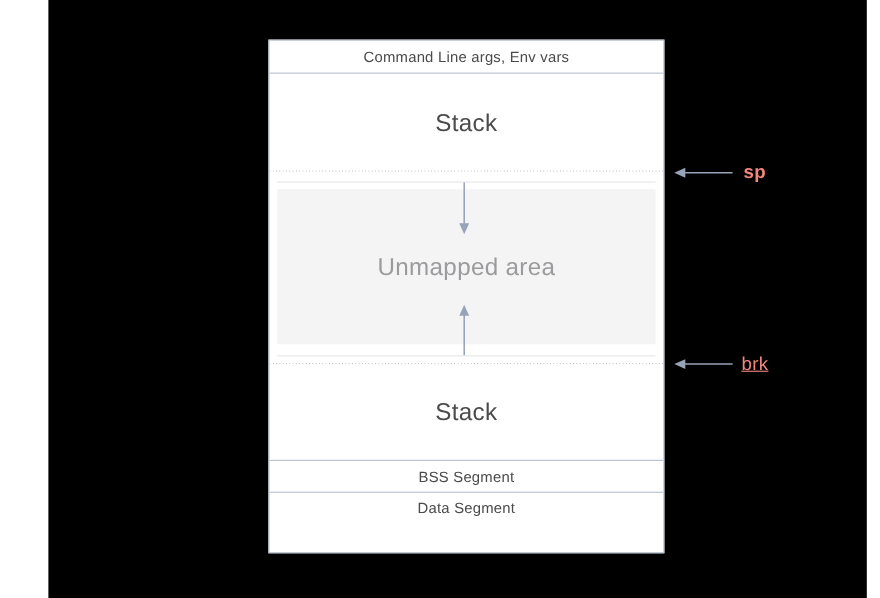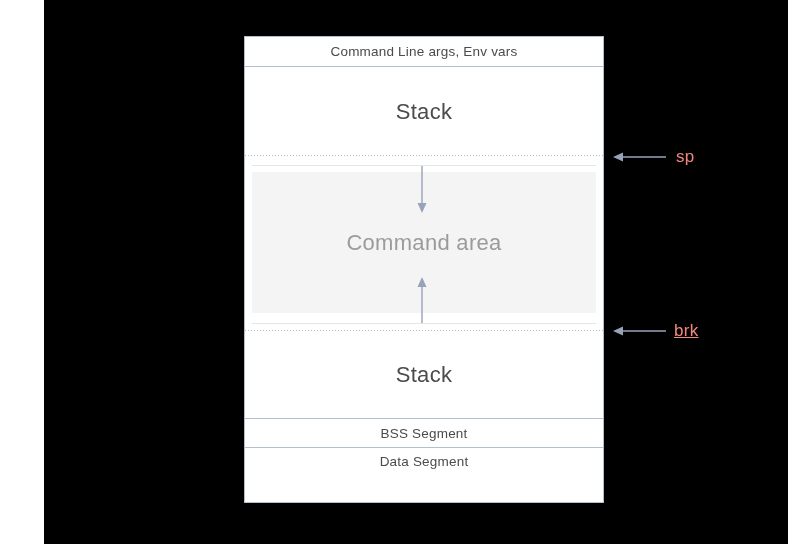--- a/index.html
+++ b/index.html
@@ -84,21 +84,21 @@
     pointer-events: none;
   }
   .arrows-overlay line    { stroke: var(--arrow); stroke-width: 1.4; }
   .arrows-overlay polygon { fill: var(--arrow); }
   .ptr-label {
     position: absolute;
     font-size: 17px;
     color: var(--pointer_label);
     letter-spacing: 0.3px;
   }
-  .sp-label  { left: 632px; top: 147px; }
+  .sp-label  { left: 632px; top: 147px; font-weight: bold; }
   .brk-label { left: 630px; top: 321px; text-decoration: underline; }
 </style>
 </head>
 <body>
 
 <div class="canvas">
 
   <div class="membox">
 
     <div class="row cmdline">
@@ -106,21 +106,21 @@
     </div>
 
     <div class="section stack">
       <span>Stack</span>
     </div>
 
     <div class="dotted-line sp-line"></div>
     <div class="thin-line thin-top"></div>
 
     <div class="unmapped">
-      <span>Command area</span>
+      <span>Unmapped area</span>
     </div>
 
     <div class="thin-line thin-bottom"></div>
     <div class="dotted-line brk-line"></div>
 
     <div class="section heap">
       <span>Stack</span>
     </div>
 
     <div class="row dataseg">

